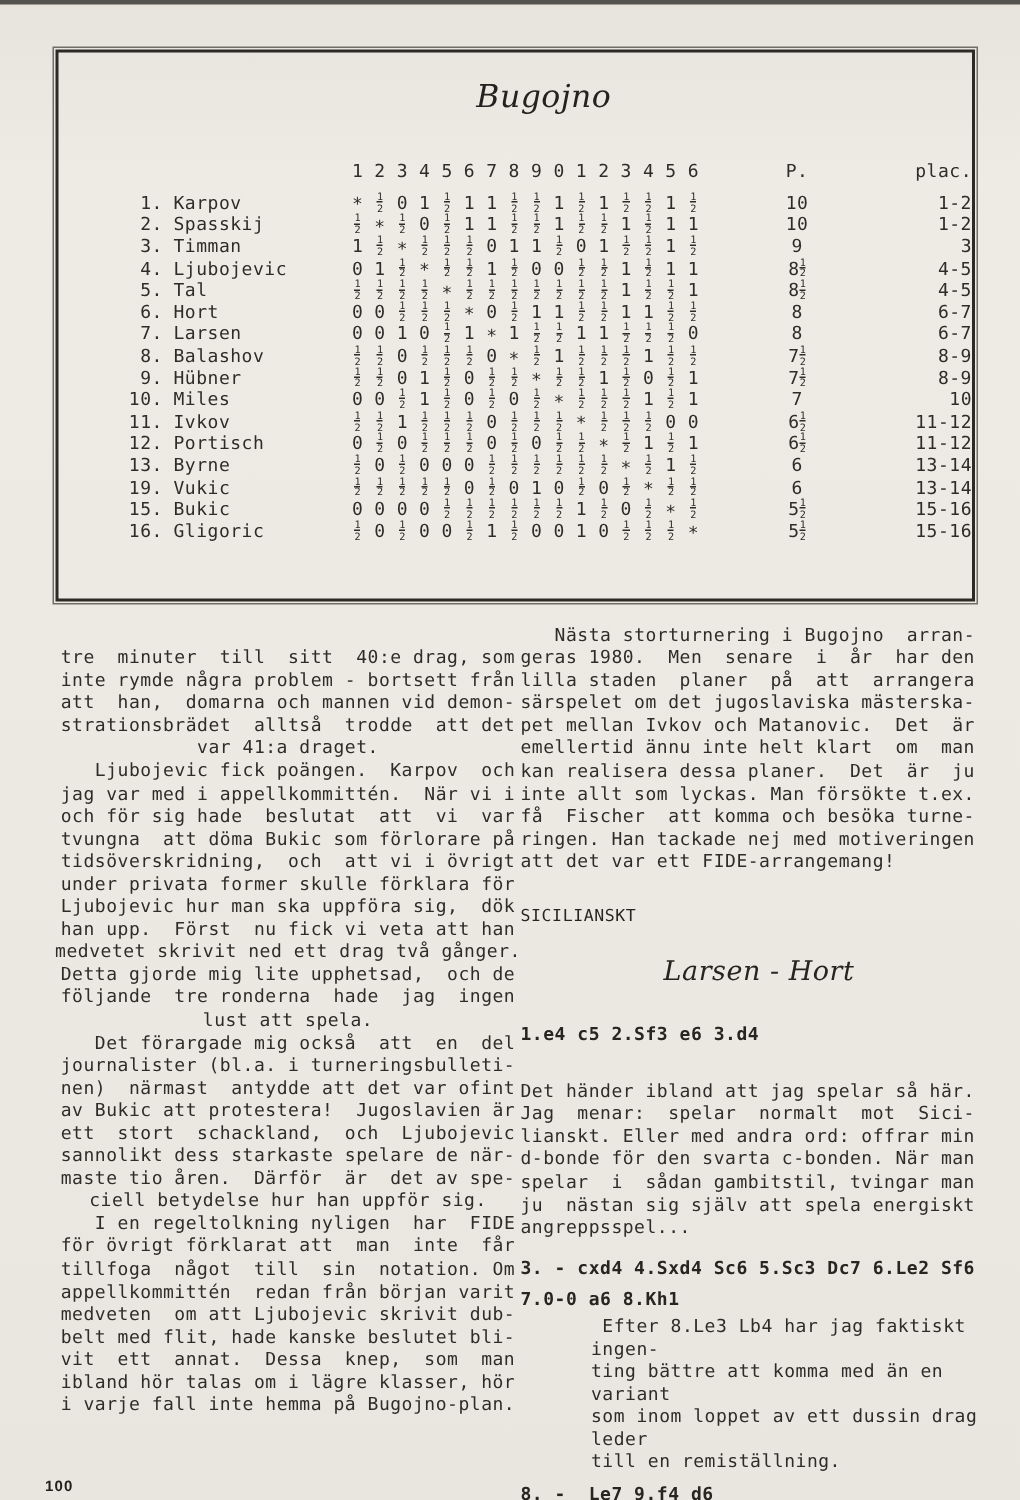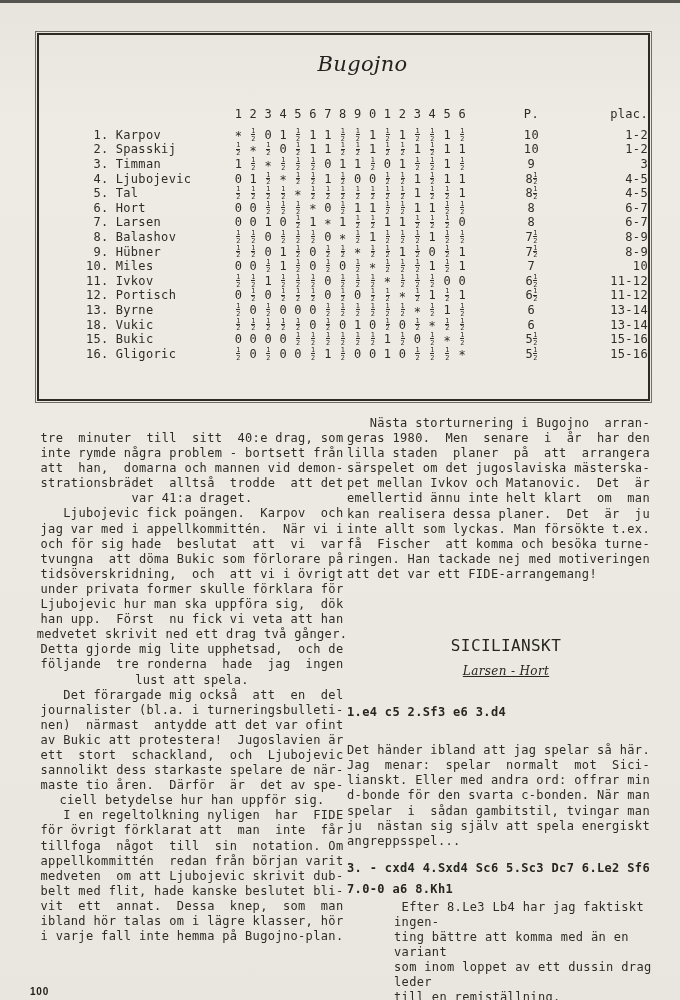--- a/index.html
+++ b/index.html
@@ -36,22 +36,22 @@
   .ct-head .pts,.ct-head .plc{letter-spacing:0.35px;}
   .fr{display:inline-flex;flex-direction:column;align-items:center;font-size:6.8px;line-height:6.3px;letter-spacing:0;}
   .fr span:last-child{border-top:1px solid #2e2c28;padding-top:0.5px;}
   .star{position:relative;top:1.5px;}
 
   
   .col{position:absolute;width:318px;font-size:12px;letter-spacing:0.35px;line-height:15.1px;}
   .col-left{left:33px;top:431px;text-align:center;}
   .col-right{left:347px;top:416px;}
   .prewrap{white-space:pre-wrap;}
-  .sect-head{margin-top:56px;text-align:center;font-size:16px;letter-spacing:0.4px;color:#26251f;}
-  .game-players{margin-top:8px;text-align:center;font-family:"DejaVu Serif",serif;font-style:italic;font-size:12px;line-height:20px;color:#26251f;text-decoration:underline;}
+  .sect-head{margin-top:21px;text-align:left;font-size:11px;letter-spacing:0.4px;color:#26251f;}
+  .game-players{margin-top:20px;text-align:center;font-family:"DejaVu Serif",serif;font-style:italic;font-size:18px;line-height:20px;color:#26251f;}
   .moves{font-weight:bold;letter-spacing:0.35px;color:#26251f;}
   .moves-1{margin-top:24px;line-height:15px;}
   .moves-2{margin-top:9px;line-height:21px;}
   .comm-1{margin-top:23px;}
   .comm-2{margin-top:0px;margin-left:47px;}
   .moves-3{margin-top:7px;line-height:15px;}
 
   .page-num{
     position:absolute;left:30px;top:986px;
     font-family:"Liberation Sans",sans-serif;font-weight:bold;
@@ -1022,21 +1022,21 @@
                 <span class="fr">
                   <span>1</span>
                   <span>2</span>
                 </span>
               </span>
             </span>
             <span class="pts">6</span>
             <span class="plc">13-14</span>
           </div>
           <div class="ct-row">
-            <span class="rank">18.</span>
+            <span class="rank">19.</span>
             <span class="name">Vukic</span>
             <span class="res">
               <span class="cell">
                 <span class="fr">
                   <span>1</span>
                   <span>2</span>
                 </span>
               </span>
               <span class="cell">
                 <span class="fr">

